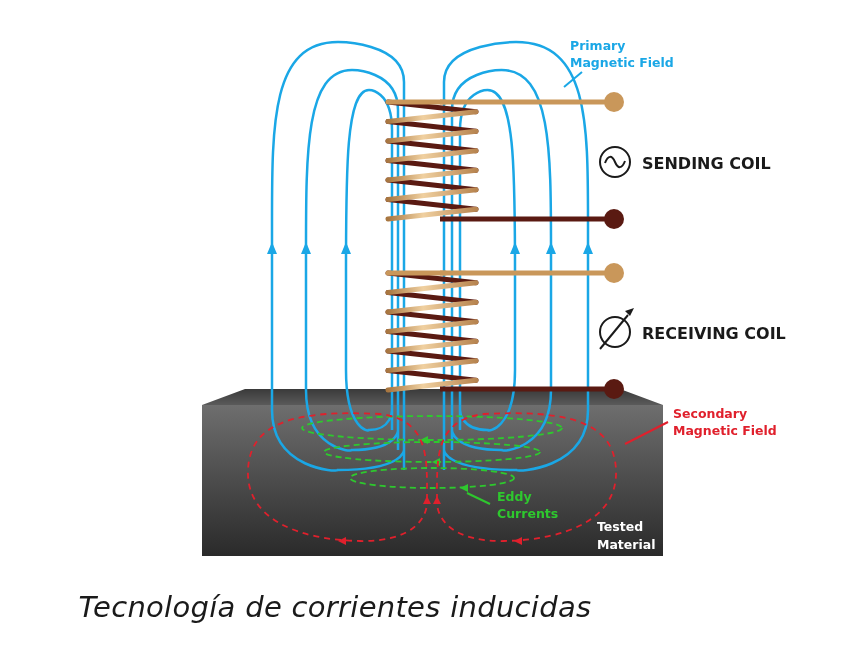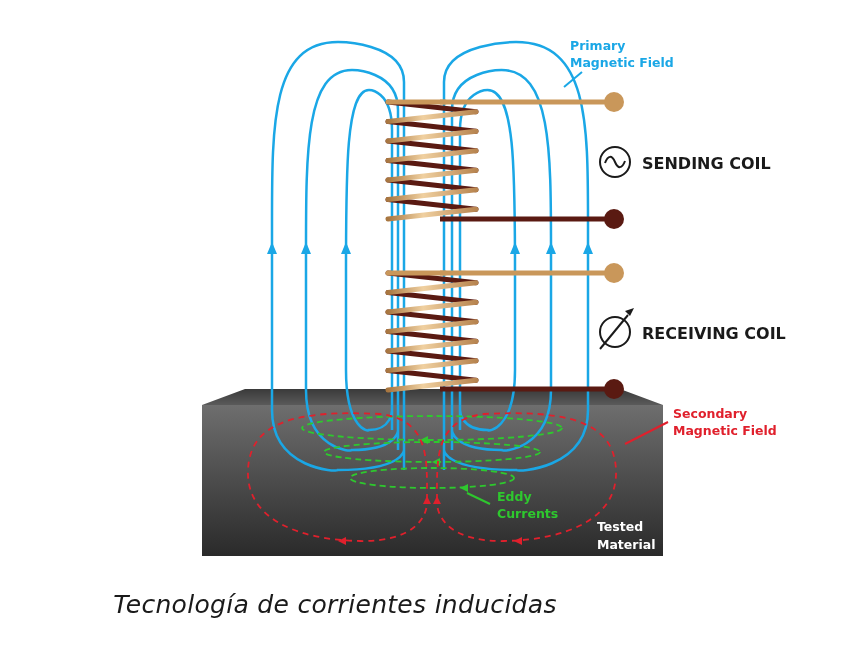--- a/index.html
+++ b/index.html
@@ -1,21 +1,21 @@
 <!DOCTYPE html>
 <html><head>
 <meta charset="utf-8">
 <style>
   html, body { margin: 0; padding: 0; background: #ffffff; }
   body { width: 845px; height: 665px; position: relative; overflow: hidden; font-family: "DejaVu Sans", sans-serif; }
   #diagram { position: absolute; left: 0; top: 0; }
   .lbl { font-family: "DejaVu Sans", sans-serif; font-weight: bold; }
   .caption {
     position: absolute; left: 0; width: 670px; top: 590px; text-align: center;
-    font-family: "DejaVu Sans", sans-serif; font-style: italic; font-size: 25px; color: #1a1a1a;
+    font-family: "DejaVu Sans", sans-serif; font-style: italic; font-size: 29px; color: #1a1a1a;
     letter-spacing: 0.3px;
   }
 </style>
 </head>
 <body>
 
 <svg id="diagram" width="845" height="665" viewBox="0 0 845 665" xmlns="http://www.w3.org/2000/svg">
   <defs>
     <linearGradient id="frontGrad" x1="0" y1="0" x2="0" y2="1">
       <stop offset="0" stop-color="#6e6e6e"></stop>

